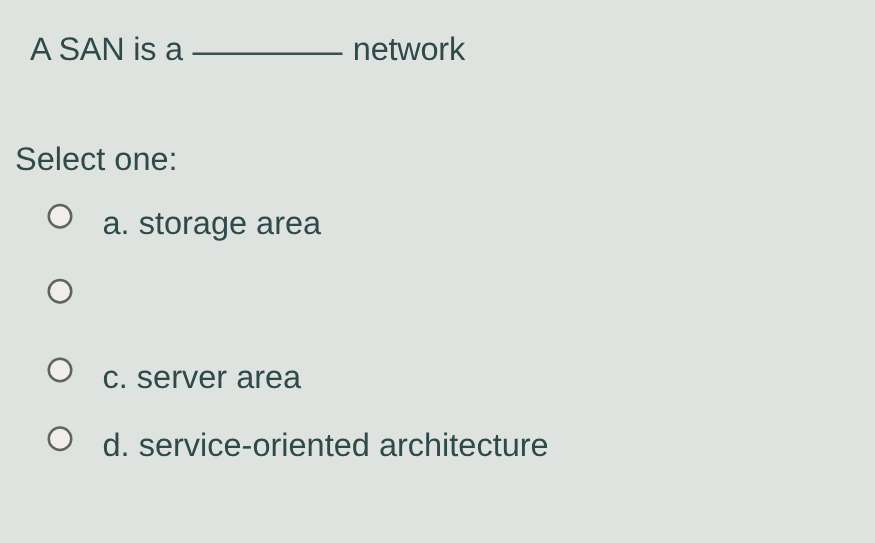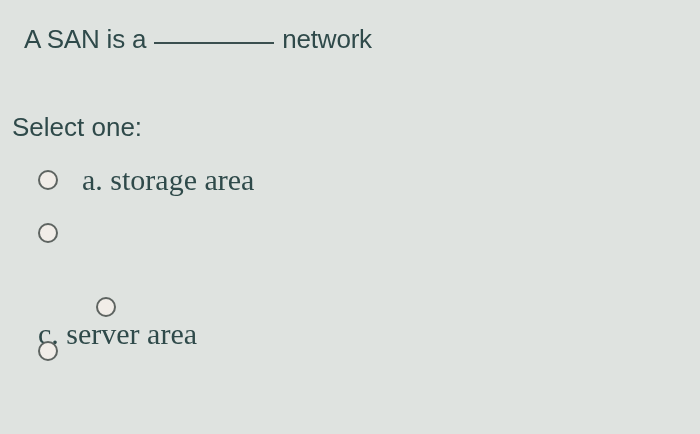--- a/index.html
+++ b/index.html
@@ -18,22 +18,22 @@
     display: inline-block; width: 120px; height: 2px;
     background: #3a4f4f; vertical-align: baseline;
     margin: 0 8px 0 8px; position: relative; top: -4px;
   }
   .prompt {
     position: absolute; left: 12px; top: 112px;
     font-size: 26px;
   }
   .option {
     position: absolute; left: 38px;
-    display: flex; align-items: center;
-    font-size: 30px; cursor: pointer; font-family: Liberation Serif, serif;
+    display: flex; align-items: flex-start;
+    font-size: 26px; cursor: pointer;
   }
   .radio {
     width: 16px; height: 16px; border-radius: 50%;
     border: 2px solid #5e6461; background: #f1ede8;
     margin-right: 24px; box-sizing: content-box;
   }
 </style>
 </head>
 <body>
 
@@ -43,19 +43,20 @@
 
 <div class="prompt">Select one:</div>
 
 <div class="option" style="top:163px;">
   <span class="radio"></span>
   <span>a. storage area</span>
 </div>
 <div class="option" style="top:223px;">
   <span class="radio"></span>
 </div>
-<div class="option" style="top:297px;flex-direction:column;">
+<div class="option" style="top:286px;">
   <span class="radio"></span>
   <span>c. server area</span>
 </div>
 <div class="option" style="top:341px;">
   <span class="radio"></span>
+  <span>d. service-oriented architecture</span>
 </div>
 
 </body></html>

